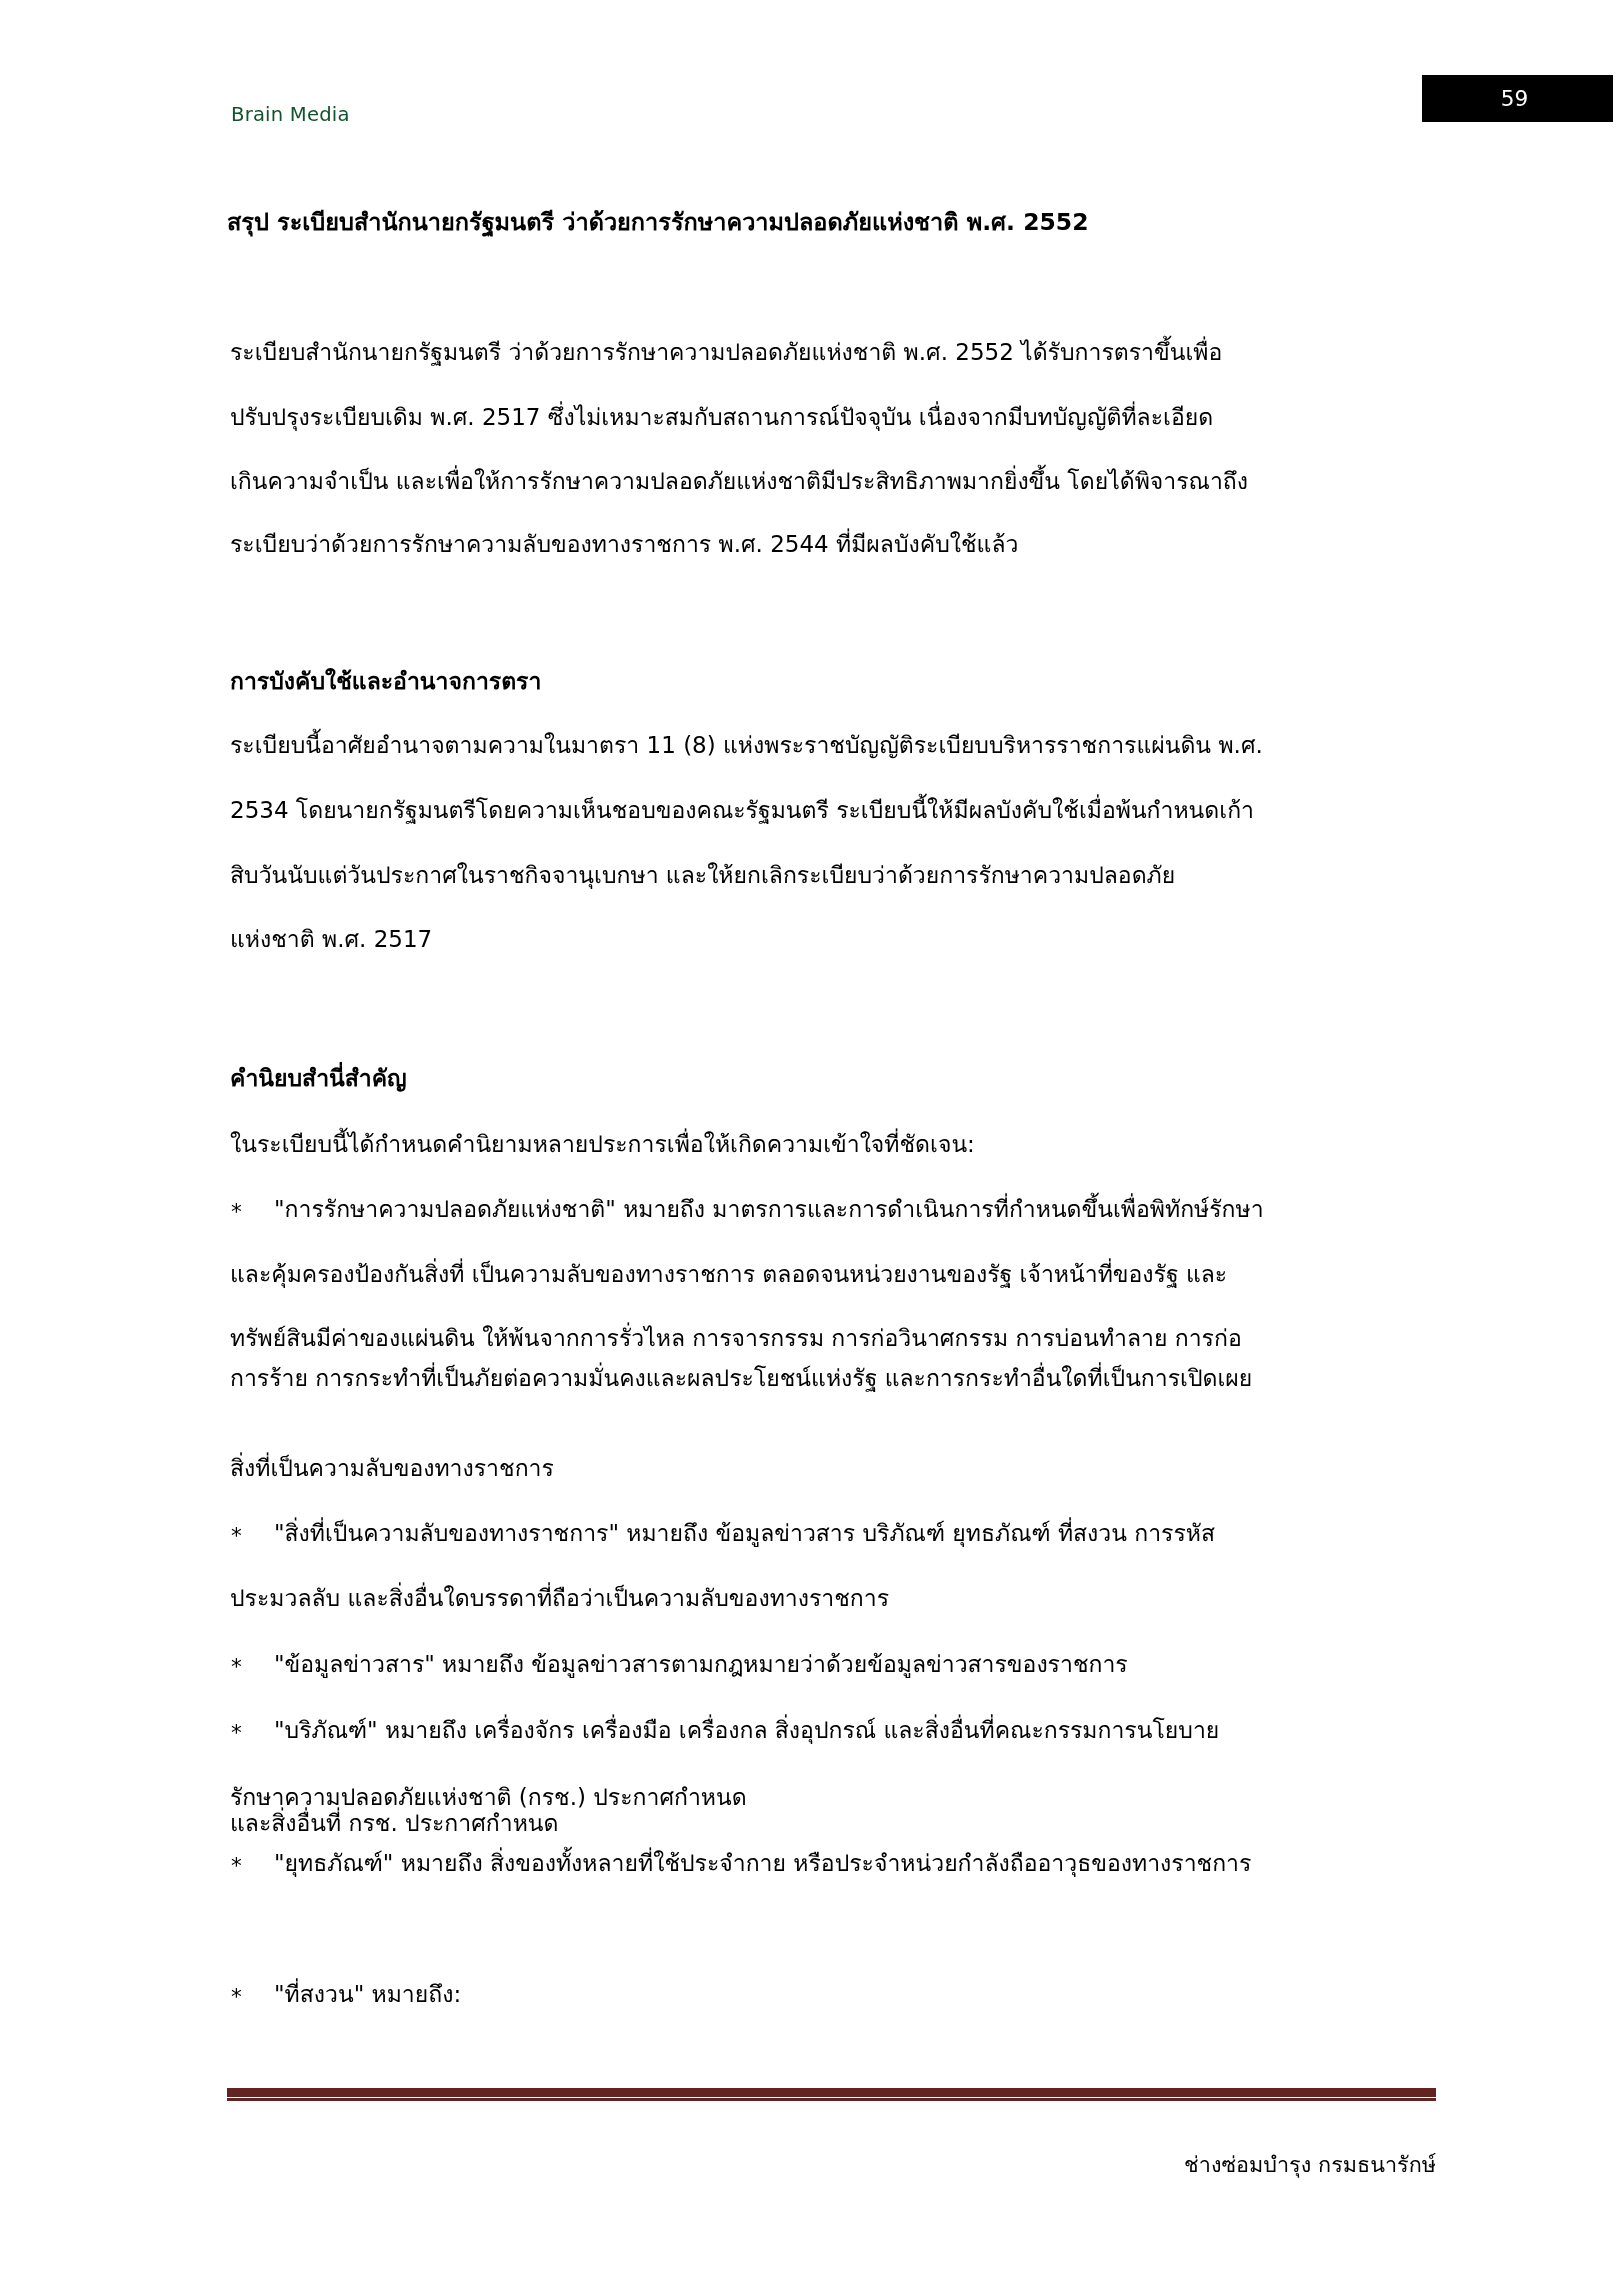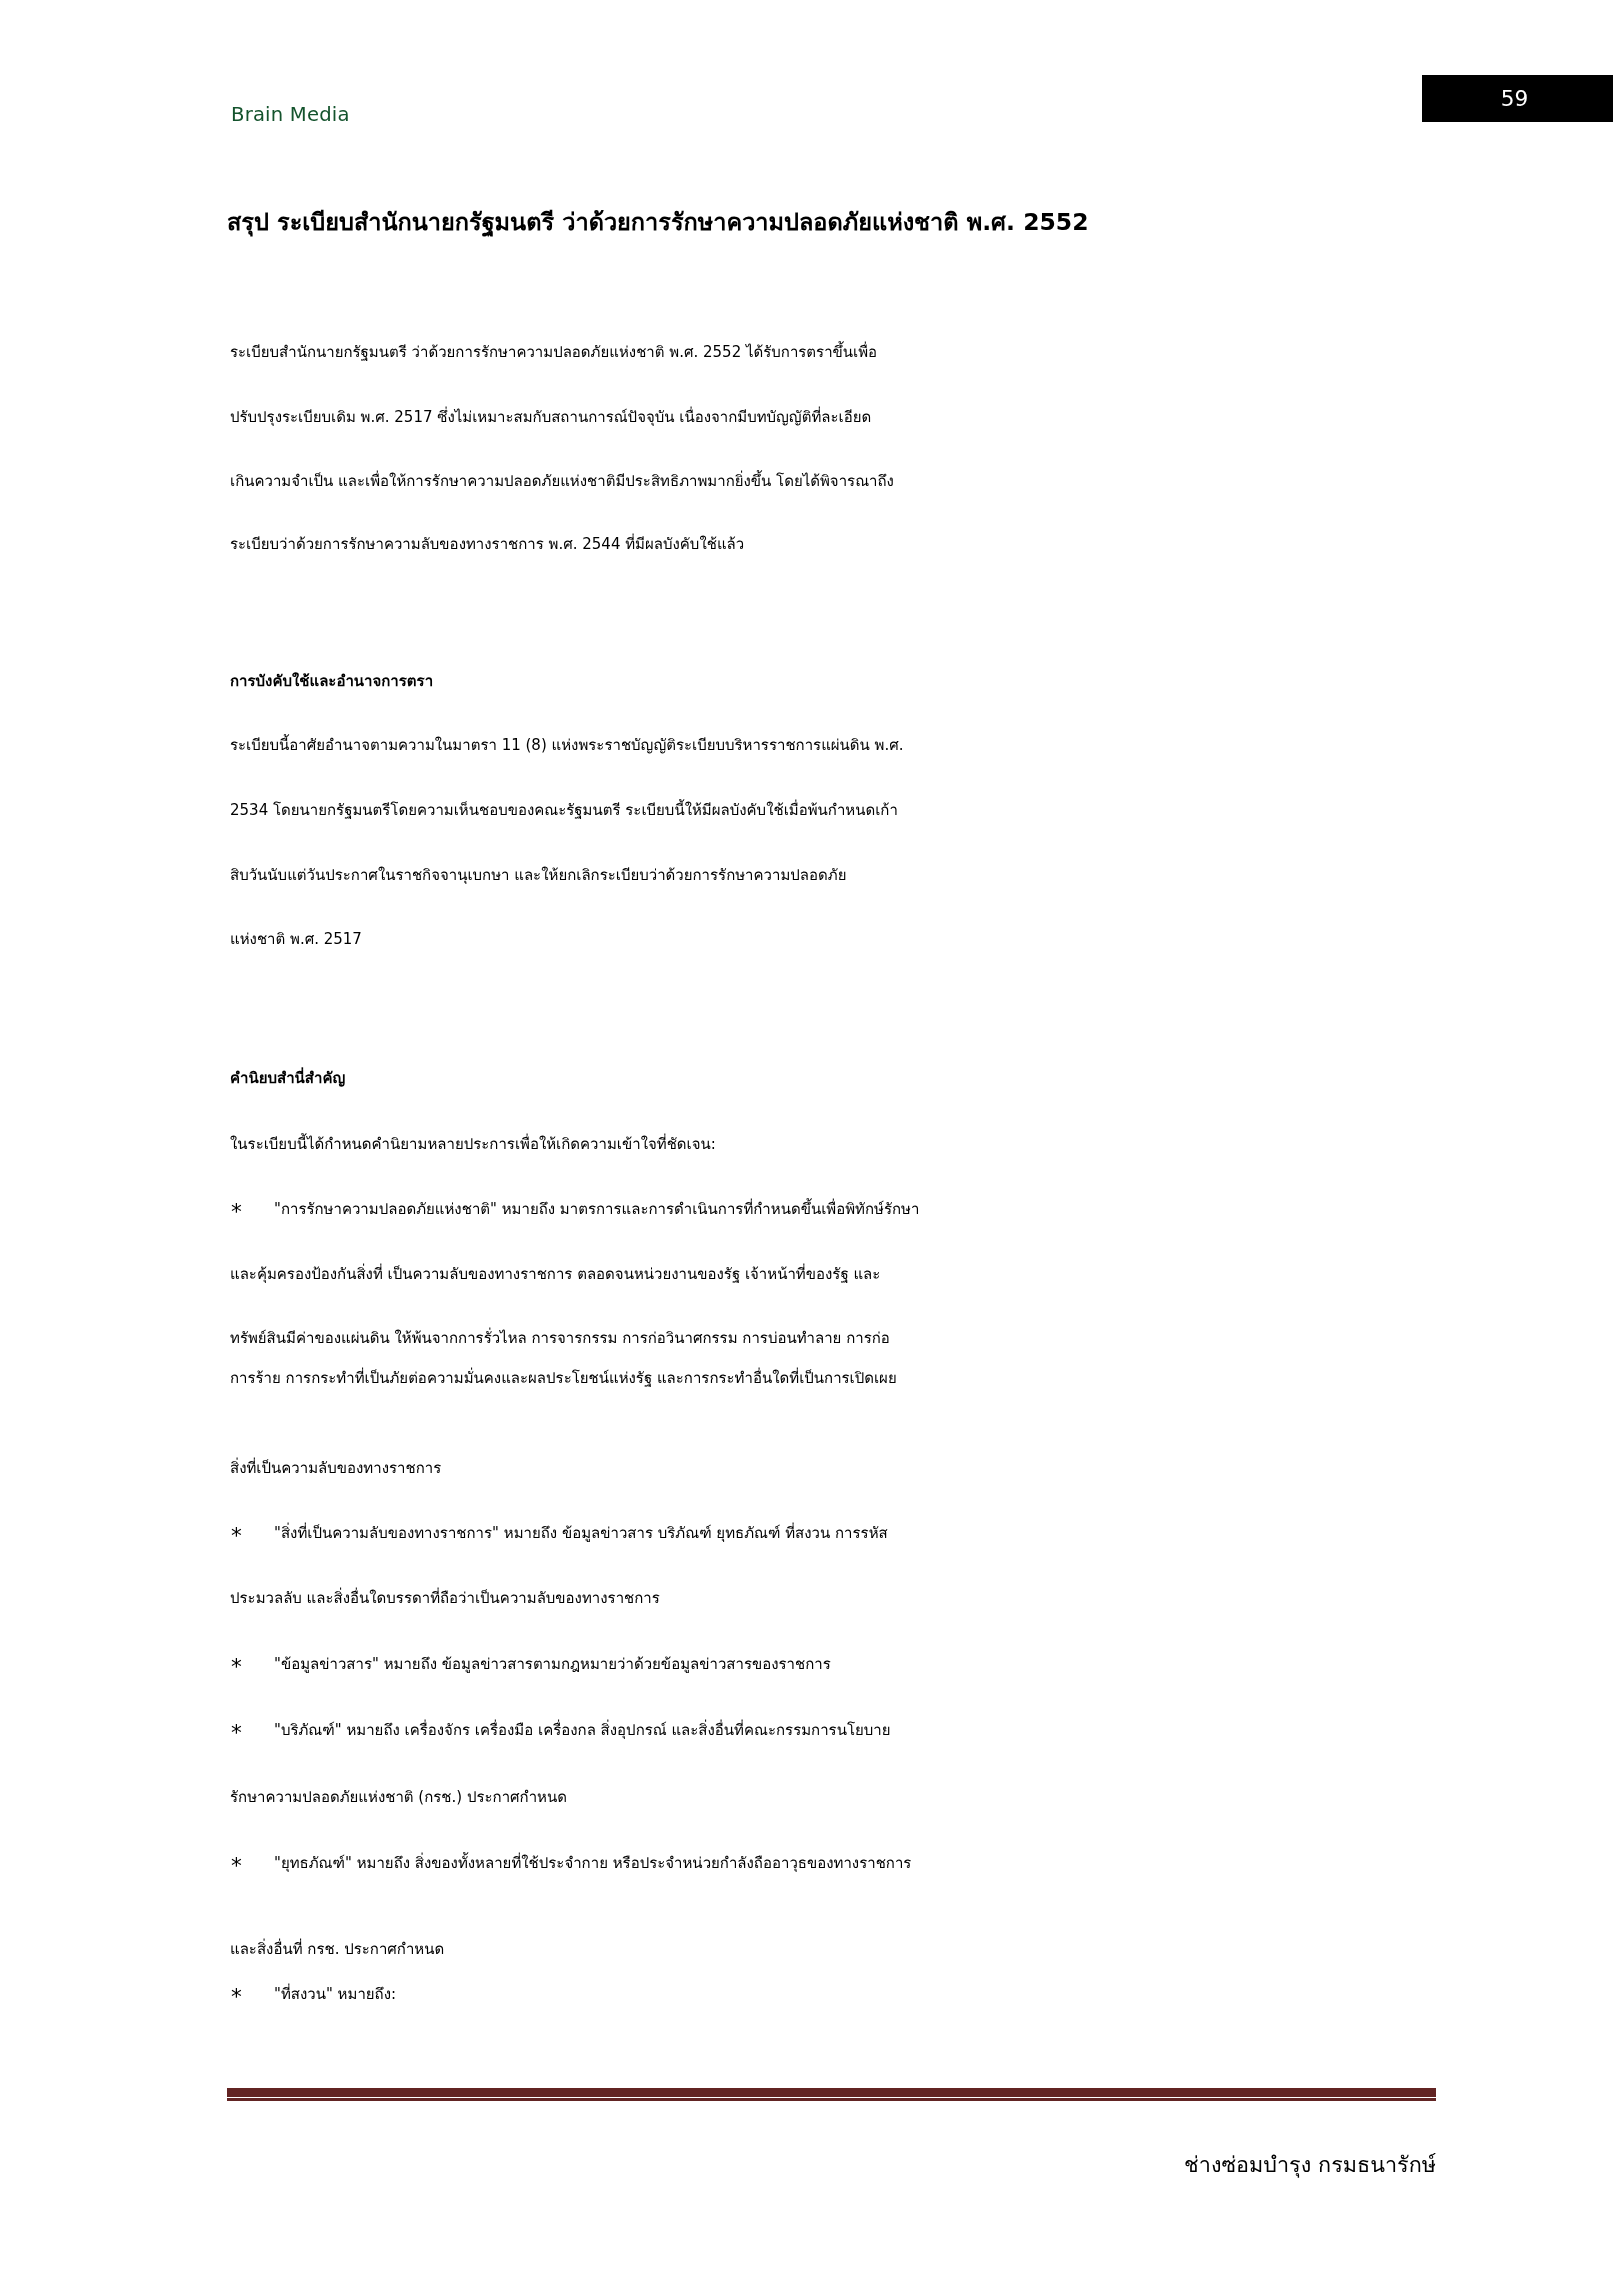--- a/index.html
+++ b/index.html
@@ -5,21 +5,21 @@
   html, body { margin: 0; padding: 0; background: #ffffff; }
   body { width: 1621px; height: 2293px; position: relative; overflow: hidden;
          font-family: "DejaVu Sans", sans-serif; color: #000; }
   .hdr-brand { position: absolute; left: 231px; top: 102px; font-size: 19.6px; line-height: 25.5px;
                color: #14532d; font-family: "DejaVu Sans", sans-serif; font-weight: normal; letter-spacing: 0.2px; }
   .page-num-box { position: absolute; left: 1422px; top: 75px; width: 191px; height: 47px; background: #000;
                   display: flex; align-items: center; justify-content: center; }
   .page-num { color: #fff; font-size: 21.6px; font-family: "DejaVu Sans", sans-serif; margin-left: -5.9px; }
   .title { position: absolute; left: 227px; width: 1209px; top: 206px; text-align: left;
            font-size: 23.5px; line-height: 33px; font-weight: bold; white-space: nowrap; }
-  .line { position: absolute; left: 230px; font-size: 15px; line-height: 31px; white-space: nowrap; }
+  .line { position: absolute; left: 230px; font-size: 23px; line-height: 31px; white-space: nowrap; }
   .heading { font-weight: bold; }
   .bullet-star { position: absolute; left: 231px; font-size: 21.6px; line-height: 31px; }
   .indent { left: 274px; }
   .rule-thick { position: absolute; left: 227px; width: 1209px; top: 2088px; height: 8.8px; background: #622423; }
   .rule-thin { position: absolute; left: 227px; width: 1209px; top: 2098px; height: 2.9px; background: #622423; }
   .footer { position: absolute; right: 185px; top: 2113px; font-size: 21.6px; line-height: 31px;
             font-family: "DejaVu Serif", serif; white-space: nowrap; margin-top: 36px; }
 </style>
 </head>
 <body>
@@ -72,21 +72,21 @@
 
   <div>
     <span class="bullet-star" style="top:1717px">*</span>
     <div class="line indent" style="top:1715px">"บริภัณฑ์" หมายถึง เครื่องจักร เครื่องมือ เครื่องกล สิ่งอุปกรณ์ และสิ่งอื่นที่คณะกรรมการนโยบาย</div>
     <div class="line" style="top:1782px">รักษาความปลอดภัยแห่งชาติ (กรช.) ประกาศกำหนด</div>
   </div>
 
   <div>
     <span class="bullet-star" style="top:1850px">*</span>
     <div class="line indent" style="top:1848px">"ยุทธภัณฑ์" หมายถึง สิ่งของทั้งหลายที่ใช้ประจำกาย หรือประจำหน่วยกำลังถืออาวุธของทางราชการ</div>
-    <div class="line" style="top:1934px">และสิ่งอื่นที่ กรช. ประกาศกำหนด</div>
+    <div class="line" style="top:1808px">และสิ่งอื่นที่ กรช. ประกาศกำหนด</div>
   </div>
 
   <div>
     <span class="bullet-star" style="top:1981px">*</span>
     <div class="line indent" style="top:1979px">"ที่สงวน" หมายถึง:</div>
   </div>
 </div>
 
 <div class="rule-thick"></div>
 <div class="rule-thin"></div>

